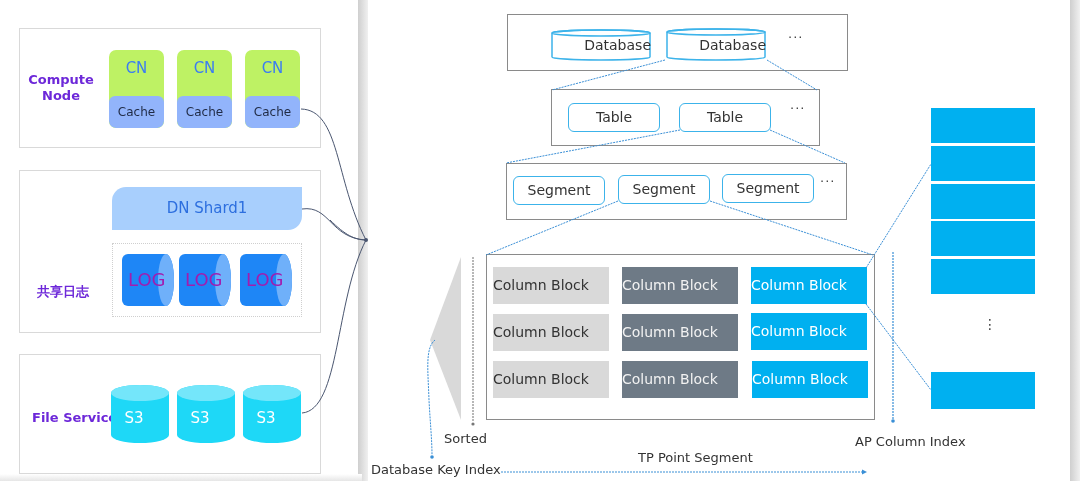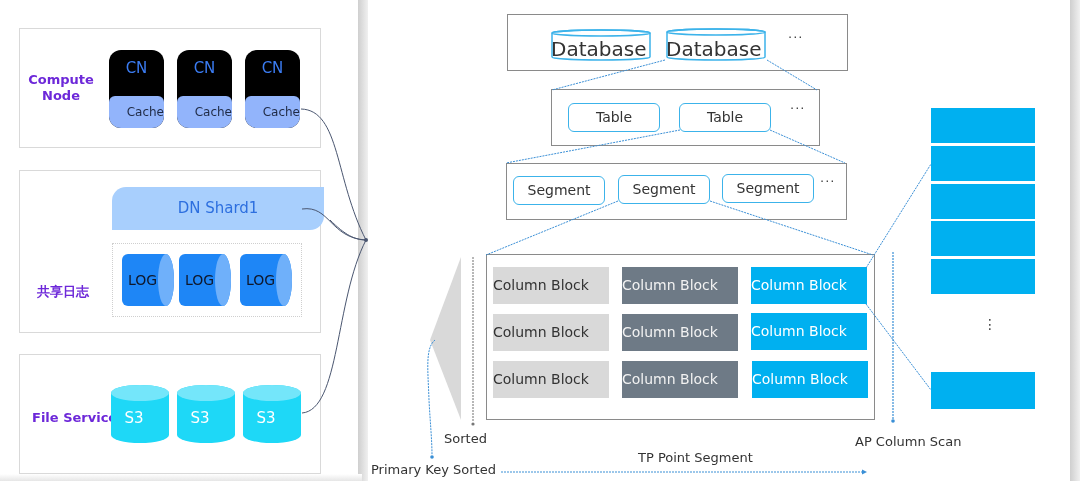--- a/index.html
+++ b/index.html
@@ -3,32 +3,32 @@
 <meta charset="utf-8">
 <style>
   html,body{margin:0;padding:0;}
   body{width:1080px;height:481px;position:relative;overflow:hidden;background:#ffffff;font-family:"DejaVu Sans","Liberation Sans",sans-serif;}
   .abs{position:absolute;}
   
   #left-panel{left:0;top:0;width:362px;height:481px;background:#ffffff;}
   .shadow-strip{position:absolute;top:0;width:10px;height:481px;background:linear-gradient(to right,#cfcfcf,#f0f0f0);}
   .group-box{position:absolute;border:1px solid #d9d9d9;background:#fff;}
   .group-label{position:absolute;font-size:13px;color:#6d28d9;font-weight:bold;line-height:16px;text-align:center;}
-  .cn-card{position:absolute;width:55px;height:78px;border-radius:12px;background:#000000;overflow:hidden;}
+  .cn-card{position:absolute;width:55px;height:78px;border-radius:7px;background:#bef264;overflow:hidden;}
   .cn-title{position:absolute;top:9px;width:100%;text-align:center;font-size:15px;color:#3b7cf2;}
-  .cn-cache{position:absolute;left:0;bottom:0;width:100%;height:32px;background:#92b4fb;border-radius:6px;font-size:12px;color:#1f2a44;text-align:right;line-height:32px;}
-  .dn-shard{position:absolute;left:112px;top:187px;width:212px;height:43px;background:#a8cffd;border-radius:14px 0 14px 0;color:#2d6fdf;font-size:15px;text-align:center;line-height:43px;}
+  .cn-cache{position:absolute;left:0;bottom:0;width:100%;height:32px;background:#92b4fb;border-radius:6px;font-size:12px;color:#1f2a44;text-align:center;line-height:32px;}
+  .dn-shard{position:absolute;left:112px;top:187px;width:190px;height:43px;background:#a8cffd;border-radius:14px 0 14px 0;color:#2d6fdf;font-size:15px;text-align:center;line-height:43px;}
   .log-cyl{position:absolute;width:52px;height:52px;}
-  .log-text{position:absolute;left:6px;top:0;line-height:52px;font-size:14px;color:#0f172a;}
+  .log-text{position:absolute;left:6px;top:0;line-height:52px;font-size:18px;color:#a21caf;}
   .s3-cyl{position:absolute;width:46px;height:58px;}
   .s3-text{position:absolute;left:0;width:100%;top:13px;text-align:center;font-size:15px;color:#fff;line-height:40px;}
   
   .frame{position:absolute;border:1.5px solid #8a8a8a;background:#fff;}
   .db-cyl{position:absolute;}
-  .db-text{position:absolute;left:0;width:100%;text-align:left;font-size:20px;color:#333;}
+  .db-text{position:absolute;left:0;width:100%;text-align:right;font-size:14px;color:#333;}
   .pill{position:absolute;border:1.5px solid #3cb3ea;border-radius:6px;background:#fff;font-size:14px;color:#333;text-align:center;}
   .dots{position:absolute;font-size:13px;color:#444;letter-spacing:1px;}
   .cblock{position:absolute;width:116px;height:37px;font-size:14px;line-height:37px;}
   .cb-light{background:#d9d9d9;color:#333;}
   .cb-dark{background:#6e7a86;color:#f2f2f2;}
   .cb-blue{background:#00b0f0;color:#ffffff;}
   .stack-block{position:absolute;left:931px;width:104px;height:35px;background:#00b0f0;}
   .caption{position:absolute;font-size:13px;color:#333;white-space:nowrap;}
   svg.overlay{position:absolute;left:0;top:0;}
 </style>
@@ -163,23 +163,23 @@
 
 <div class="stack-block" style="top:108px;"></div>
 <div class="stack-block" style="top:146px;"></div>
 <div class="stack-block" style="top:184px;"></div>
 <div class="stack-block" style="top:221px;"></div>
 <div class="stack-block" style="top:259px;"></div>
 <div class="dots" style="left:983px;top:316px;font-size:14px;">⋮</div>
 <div class="stack-block" style="top:372px;height:37px;"></div>
 
 <div class="caption" style="left:444px;top:431px;">Sorted</div>
-<div class="caption" style="left:855px;top:434px;">AP Column Scan</div>
+<div class="caption" style="left:855px;top:434px;">AP Column Index</div>
 <div class="caption" style="left:638px;top:450px;">TP Point Segment</div>
-<div class="caption" style="left:371px;top:462px;">Primary Key Sorted</div>
+<div class="caption" style="left:371px;top:462px;">Database Key Index</div>
 
 <svg class="overlay" width="1080" height="481">
 
   <line x1="665" y1="60" x2="552" y2="90" stroke="#3a8fd6" stroke-width="1" stroke-dasharray="2,1"></line>
   <line x1="767" y1="60" x2="817" y2="90" stroke="#3a8fd6" stroke-width="1" stroke-dasharray="2,1"></line>
 
   <line x1="680" y1="130" x2="506" y2="163" stroke="#3a8fd6" stroke-width="1" stroke-dasharray="2,1"></line>
   <line x1="770" y1="130" x2="845" y2="163" stroke="#3a8fd6" stroke-width="1" stroke-dasharray="2,1"></line>
 
   <line x1="618" y1="201" x2="486" y2="255" stroke="#3a8fd6" stroke-width="1" stroke-dasharray="2,1"></line>

